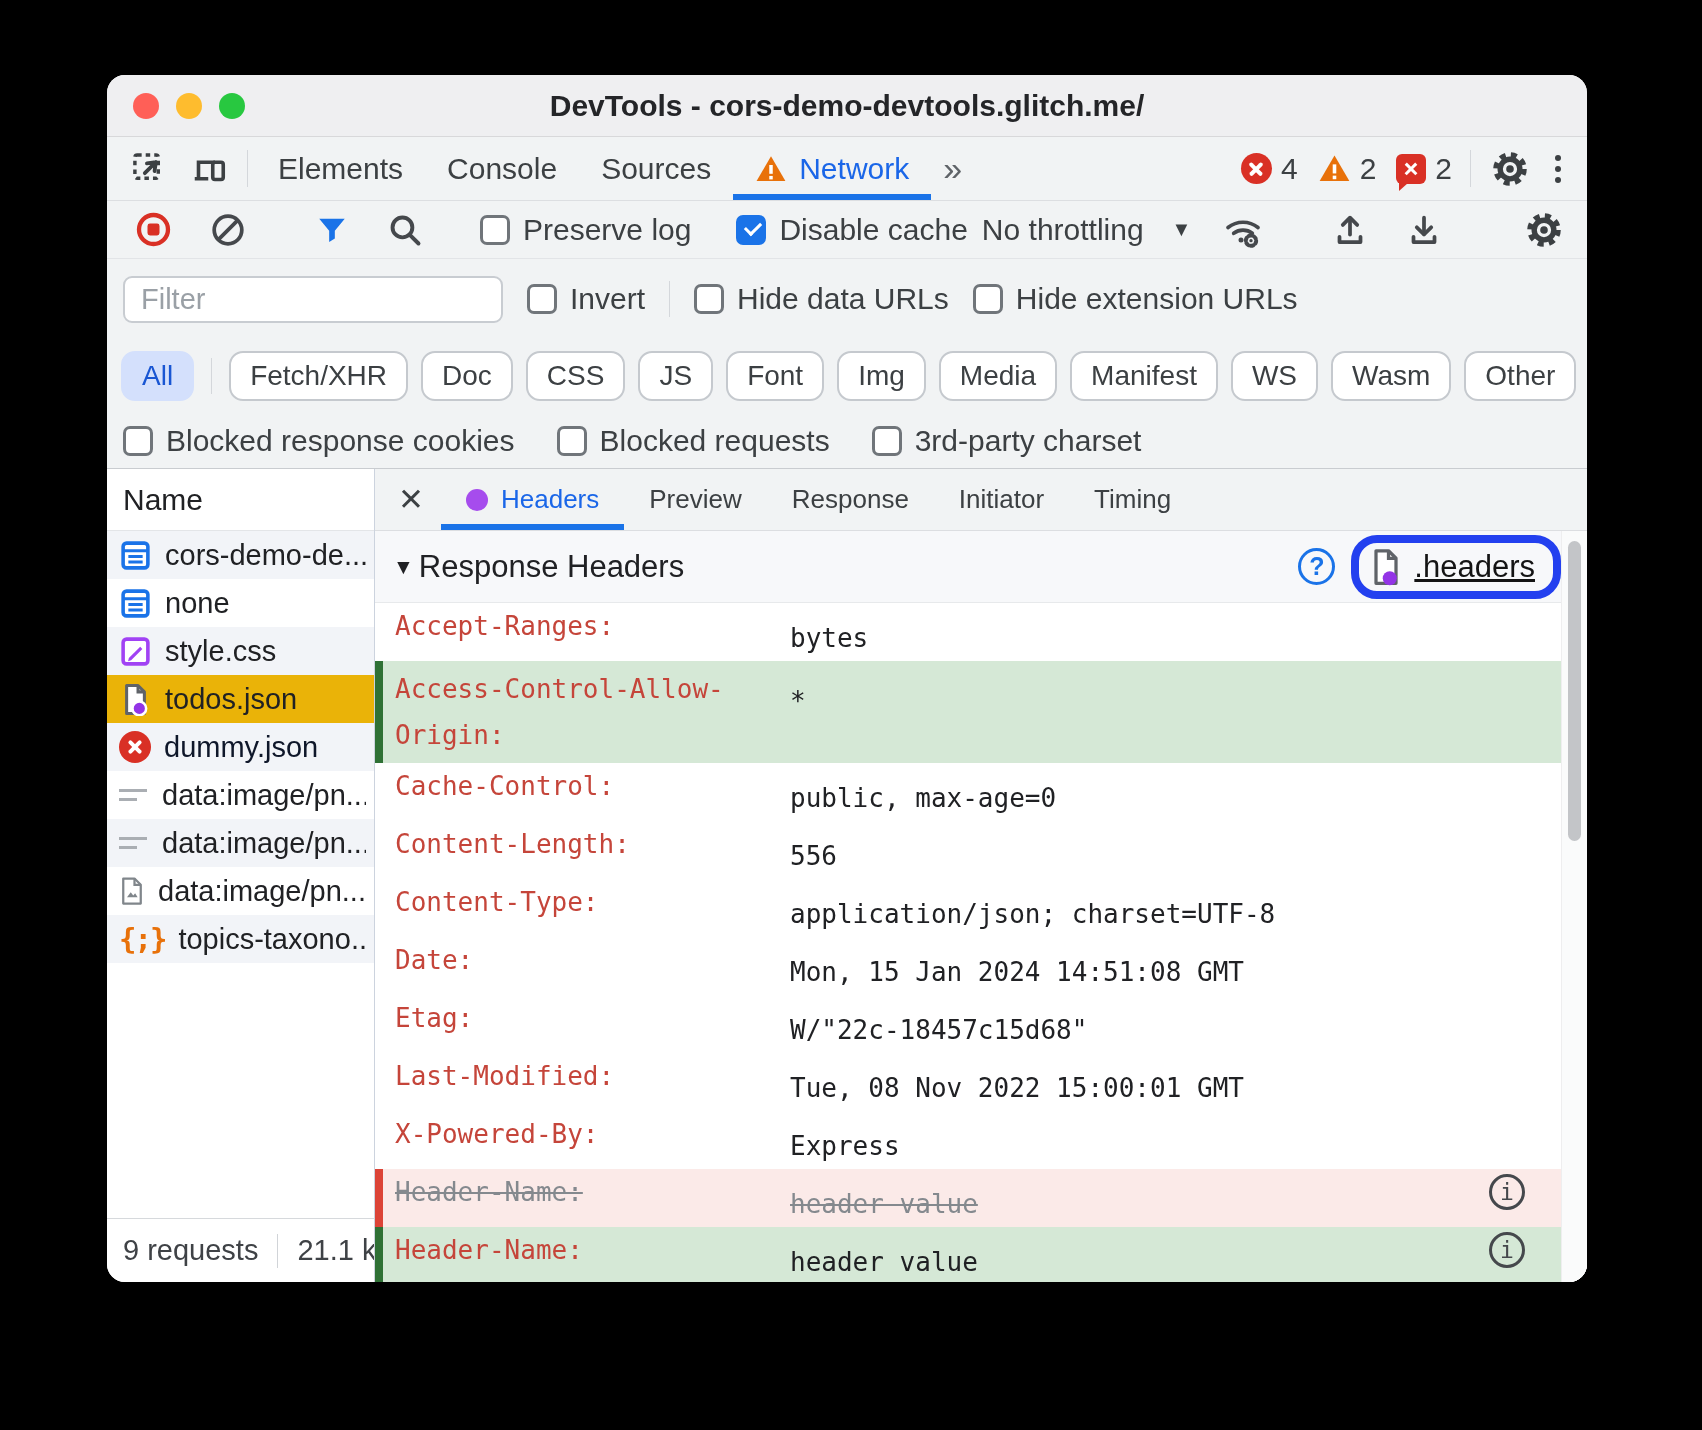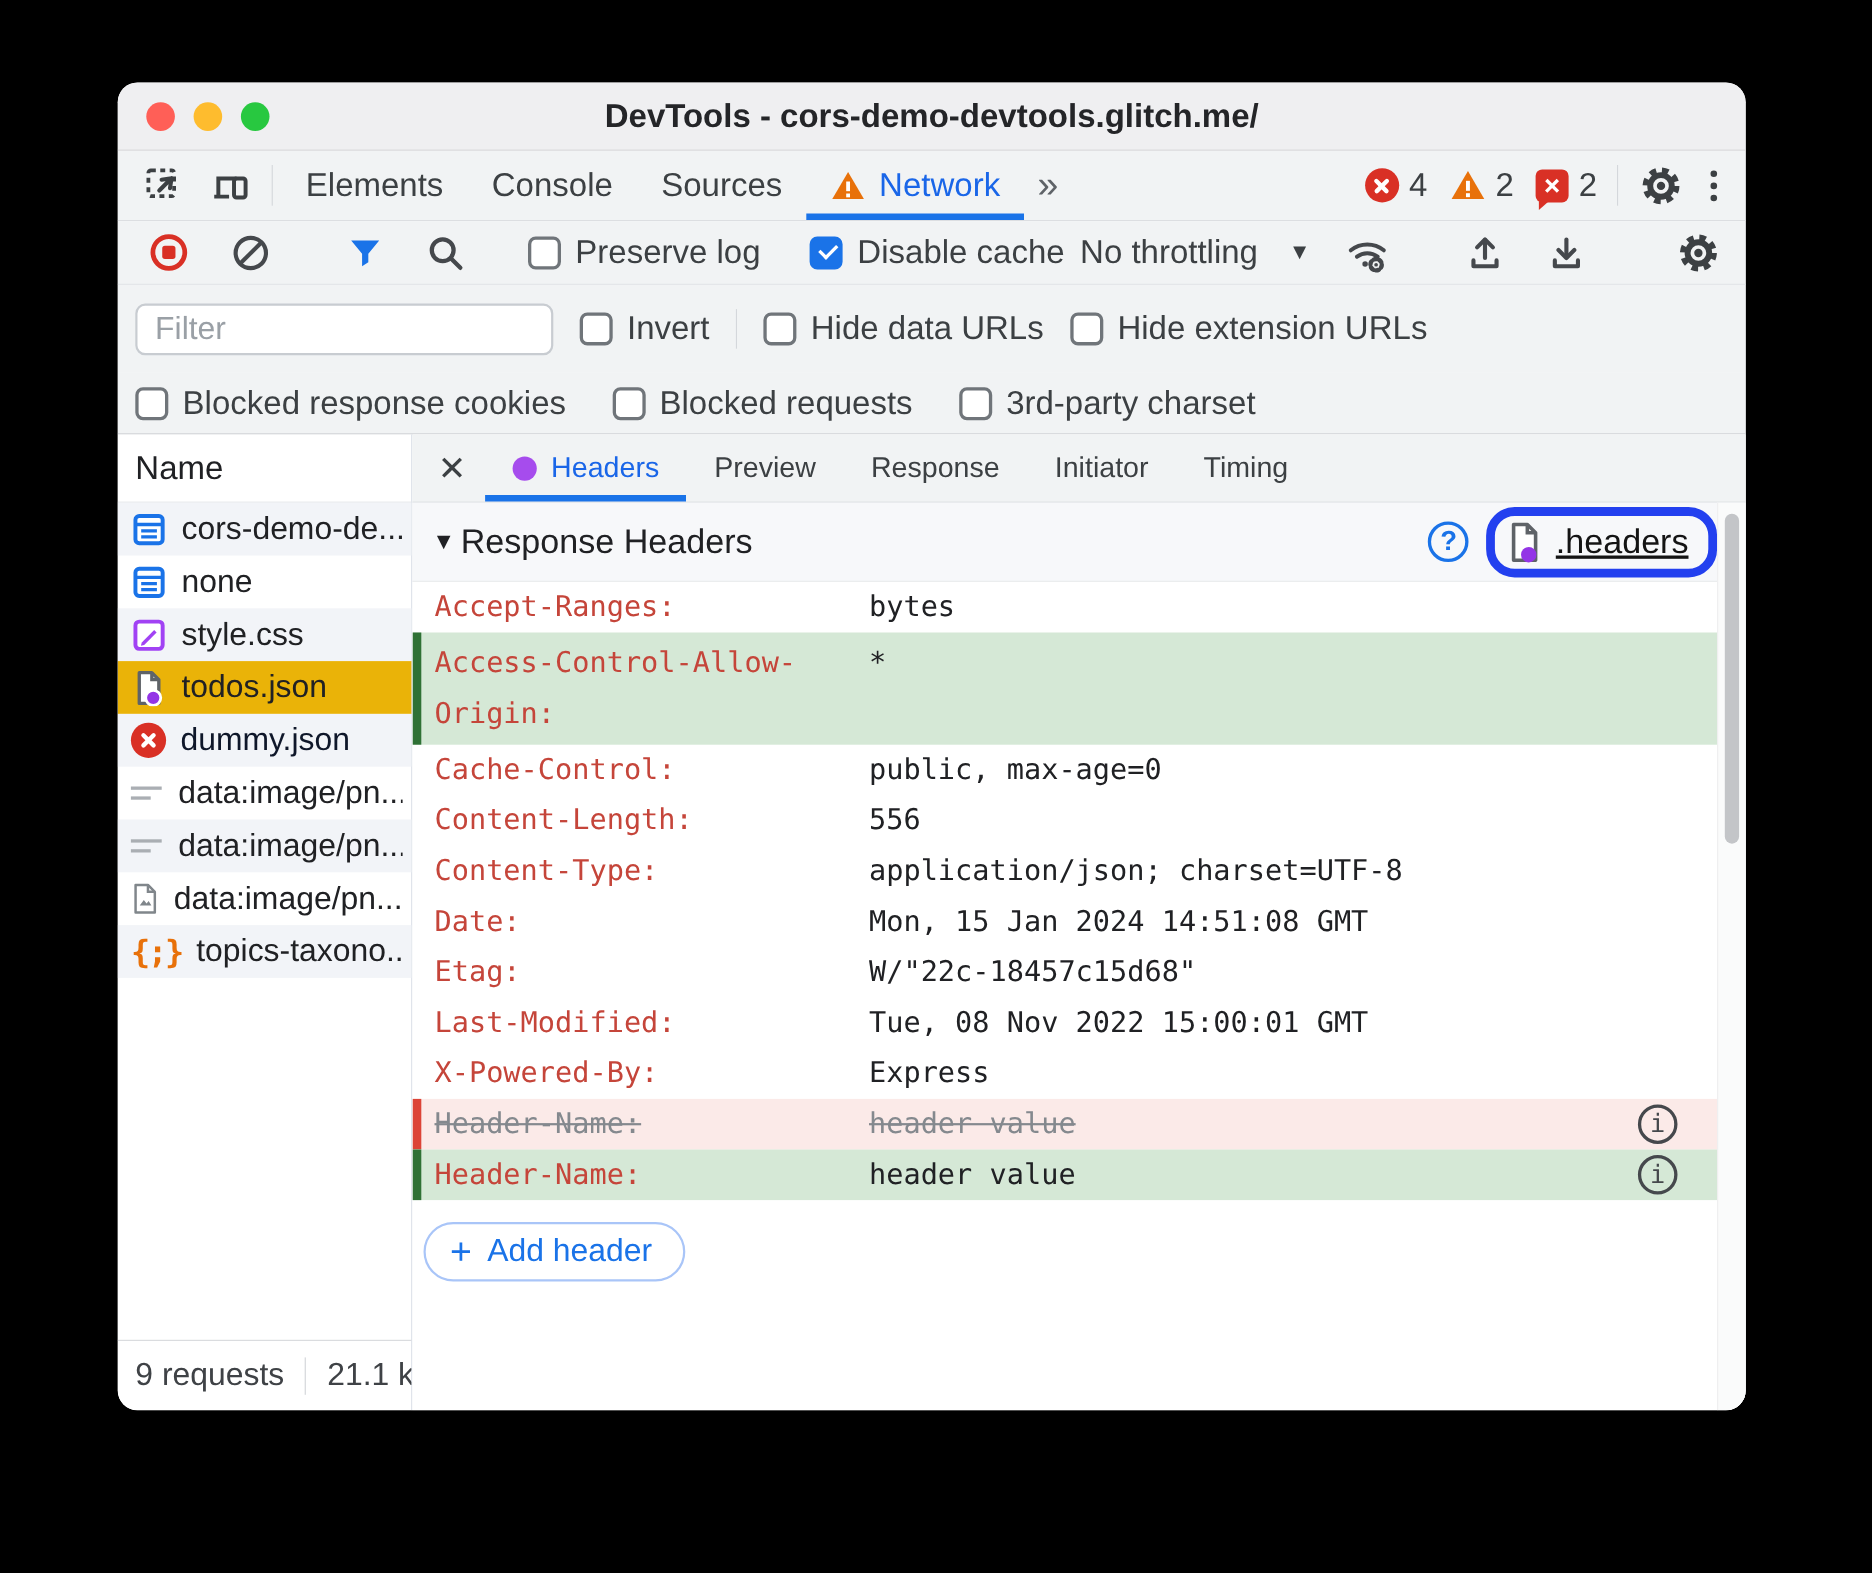--- a/index.html
+++ b/index.html
@@ -109,21 +109,21 @@
   .help-icon { width:37px; height:37px; border-radius:50%; border:3px solid #1a73e8; color:#1a73e8;
     font-size:25px; font-weight:bold; display:flex; align-items:center; justify-content:center; margin-right:16px; }
   .annotation { border:8px solid #2340ef; border-radius:26px; padding:5px 18px 5px 12px;
     display:flex; align-items:center; gap:13px; }
   .headers-link { font-size:31px; color:#141414; text-decoration:underline; font-weight:500; }
 
   .headers-list { flex:1; background:#fff; font-family:"DejaVu Sans Mono", monospace; font-size:26px;
     color:#202124; padding-right:26px; overflow:hidden; }
   .hrow { display:flex; align-items:flex-start; min-height:46px; padding-left:20px; }
   .hname { width:395px; flex:none; color:#c5453a; line-height:46px; }
-  .hvalue { flex:1; color:#202124; line-height:46px; }
+  .hvalue { flex:1; color:#202124; line-height:46px;margin-top:12px; }
   .hrow.added { background:#d5e8d6; border-left:8px solid #2f7135; padding-left:12px; }
   .hrow.block { padding-top:5px; padding-bottom:5px; }
   .hrow.removed { background:#fbeae8; border-left:8px solid #dc4437; padding-left:12px; }
   .hrow.removed .hname,.hrow.removed .hvalue { color:#84898e; text-decoration:line-through; }
   .info-icon { width:36px; height:36px; border-radius:50%; border:3px solid #45484c; color:#45484c;
     font-size:23px; font-family:"DejaVu Sans Mono", monospace; display:flex; align-items:center; justify-content:center;
     margin:5px 36px 0 auto; flex:none; text-decoration:none !important; }
   .hrow.removed .info-icon { text-decoration:none; }
   .add-row { padding:20px 0 0 10px; }
   .add-btn { display:inline-flex; align-items:center; gap:14px; border:2.5px solid #a9c5f8; border-radius:27px;
@@ -332,20 +332,35 @@
     <span class="cb-wrap">
       <span class="cb"></span>
       <span class="tool-label">Hide data URLs</span>
     </span>
     <span class="cb-wrap">
       <span class="cb"></span>
       <span class="tool-label">Hide extension URLs</span>
     </span>
   </div>
 
+  <div class="pillsrow">
+    <span class="pill active">All</span>
+    <span class="vsep" style="height:36px; margin:0 4px;"></span>
+    <span class="pill">Fetch/XHR</span>
+    <span class="pill">Doc</span>
+    <span class="pill">CSS</span>
+    <span class="pill">JS</span>
+    <span class="pill">Font</span>
+    <span class="pill">Img</span>
+    <span class="pill">Media</span>
+    <span class="pill">Manifest</span>
+    <span class="pill">WS</span>
+    <span class="pill">Wasm</span>
+    <span class="pill">Other</span>
+  </div>
 
   <div class="checkrow">
     <span class="cb-wrap">
       <span class="cb"></span>
       <span class="tool-label">Blocked response cookies</span>
     </span>
     <span class="cb-wrap">
       <span class="cb"></span>
       <span class="tool-label">Blocked requests</span>
     </span>

